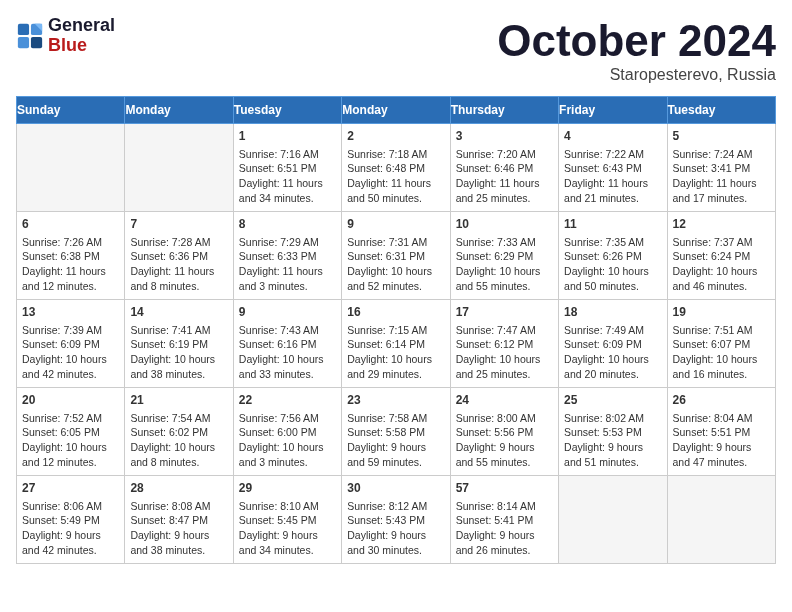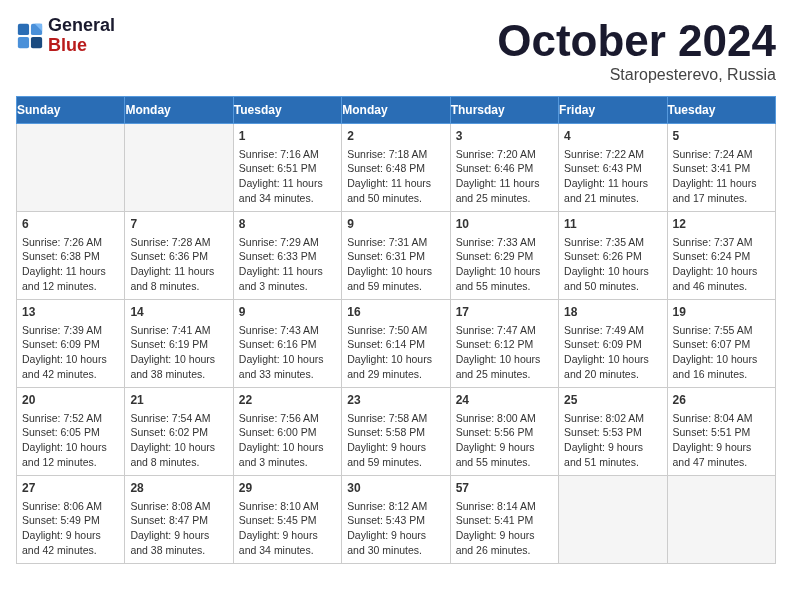--- a/index.html
+++ b/index.html
@@ -166,21 +166,21 @@
         <td>
           <span class="day-num">8</span>
           <div>Sunrise: 7:29 AM</div>
           <div>Sunset: 6:33 PM</div>
           <div>Daylight: 11 hours and 3 minutes.</div>
         </td>
         <td>
           <span class="day-num">9</span>
           <div>Sunrise: 7:31 AM</div>
           <div>Sunset: 6:31 PM</div>
-          <div>Daylight: 10 hours and 59 minutes.</div>
+          <div>Daylight: 10 hours and 52 minutes.</div>
         </td>
         <td>
           <span class="day-num">10</span>
           <div>Sunrise: 7:33 AM</div>
           <div>Sunset: 6:29 PM</div>
           <div>Daylight: 10 hours and 55 minutes.</div>
         </td>
         <td>
           <span class="day-num">11</span>
           <div>Sunrise: 7:35 AM</div>
@@ -208,39 +208,39 @@
           <div>Daylight: 10 hours and 38 minutes.</div>
         </td>
         <td>
           <span class="day-num">9</span>
           <div>Sunrise: 7:43 AM</div>
           <div>Sunset: 6:16 PM</div>
           <div>Daylight: 10 hours and 33 minutes.</div>
         </td>
         <td>
           <span class="day-num">16</span>
-          <div>Sunrise: 7:50 AM</div>
+          <div>Sunrise: 7:15 AM</div>
           <div>Sunset: 6:14 PM</div>
           <div>Daylight: 10 hours and 29 minutes.</div>
         </td>
         <td>
           <span class="day-num">17</span>
           <div>Sunrise: 7:47 AM</div>
           <div>Sunset: 6:12 PM</div>
           <div>Daylight: 10 hours and 25 minutes.</div>
         </td>
         <td>
           <span class="day-num">18</span>
           <div>Sunrise: 7:49 AM</div>
           <div>Sunset: 6:09 PM</div>
           <div>Daylight: 10 hours and 20 minutes.</div>
         </td>
         <td>
           <span class="day-num">19</span>
-          <div>Sunrise: 7:55 AM</div>
+          <div>Sunrise: 7:51 AM</div>
           <div>Sunset: 6:07 PM</div>
           <div>Daylight: 10 hours and 16 minutes.</div>
         </td>
       </tr>
       <tr>
         <td>
           <span class="day-num">20</span>
           <div>Sunrise: 7:52 AM</div>
           <div>Sunset: 6:05 PM</div>
           <div>Daylight: 10 hours and 12 minutes.</div>

